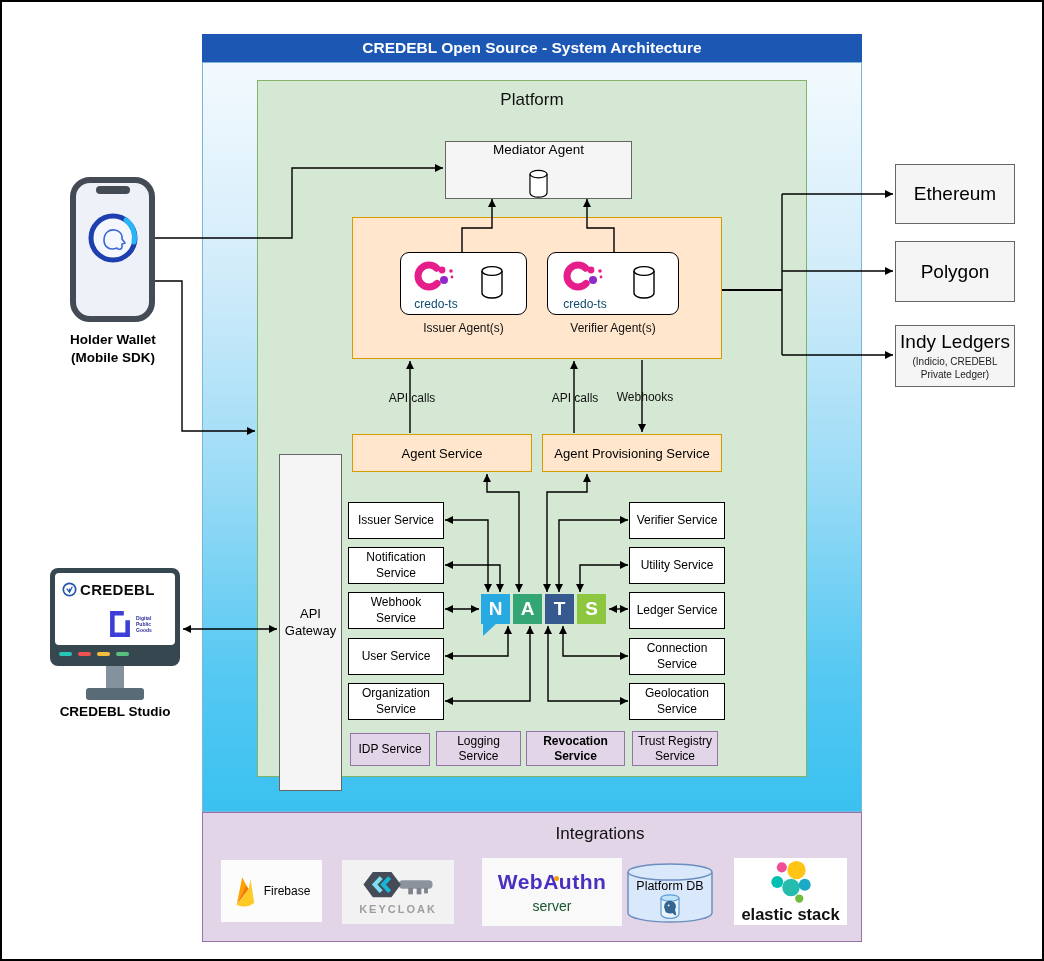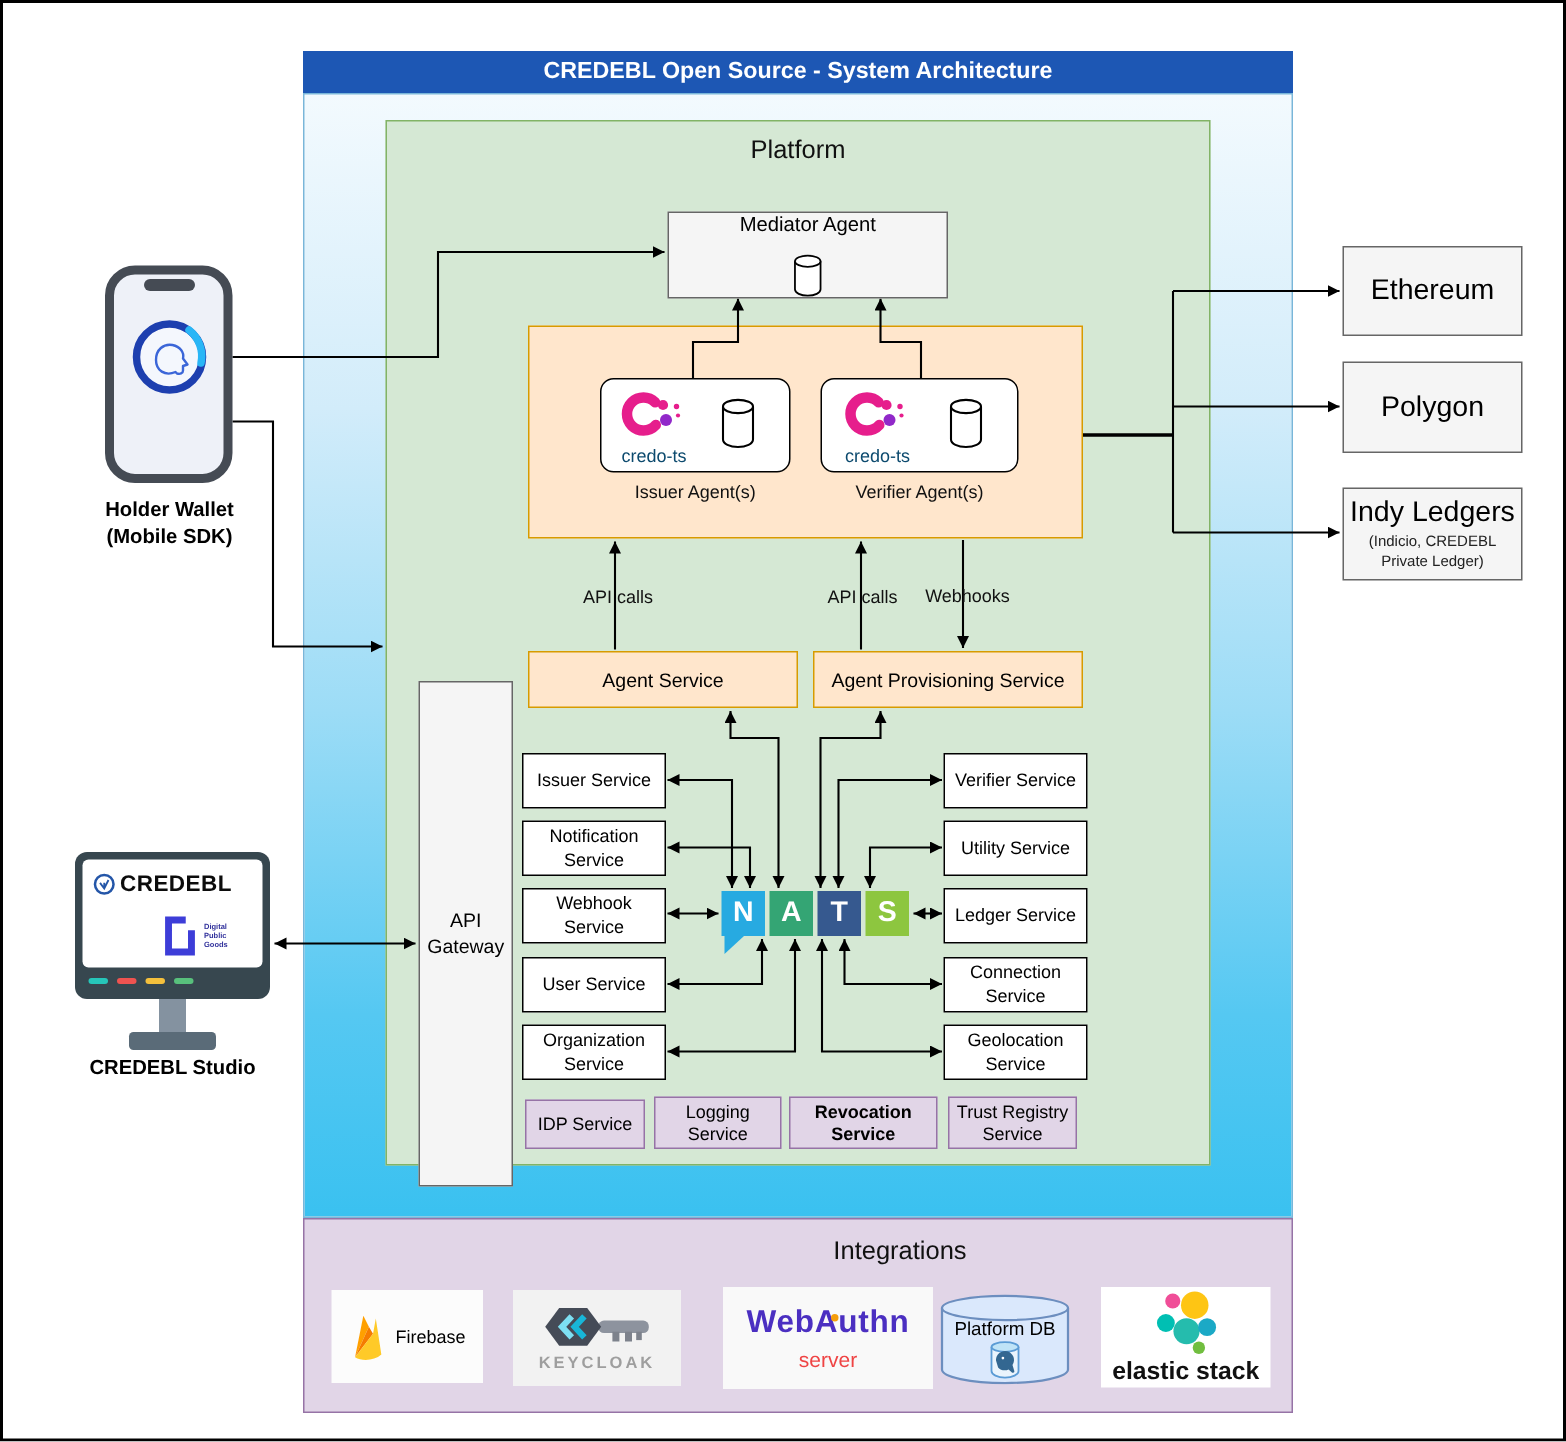--- a/index.html
+++ b/index.html
@@ -58,21 +58,21 @@
   .dpg-text{font-size:5px;line-height:1.25;color:#31319c;font-weight:bold;}
   .monitor-dashes{position:absolute;left:9px;top:84px;display:flex;gap:6px;}
   .monitor-dashes span{width:13px;height:4px;border-radius:2px;display:block;}
   .monitor-neck{left:104px;top:664px;width:18px;height:23px;background:#8492a0;}
   .monitor-base{left:84px;top:686px;width:58px;height:12px;background:#5a6b78;border-radius:3px;}
   .studio-caption{left:33px;top:702px;width:160px;text-align:center;font-weight:bold;font-size:13.5px;}
   
   .int-card{box-sizing:border-box;display:flex;align-items:center;justify-content:center;}
   .keycloak-text{font-size:11px;font-weight:bold;letter-spacing:2px;color:#9e9e9e;margin-top:2px;}
   .webauthn-title{font-size:21px;font-weight:bold;color:#4b2fc1;letter-spacing:0.5px;}
-  .webauthn-sub{font-size:14px;color:#ef4444;margin-top:4px;}
+  .webauthn-sub{font-size:14px;color:#14532d;margin-top:4px;}
   .elastic-text{font-size:16.5px;font-weight:600;color:#111;margin-top:1px;}
   .platformdb-label{position:absolute;left:0;right:0;top:17px;text-align:center;font-size:12.5px;}
   .wires{left:0;top:0;pointer-events:none;}
   .credo-label{font-size:12px;color:#0c4a6e;}
 </style>
 </head>
 <body>
 
 <div class="frame">
 

